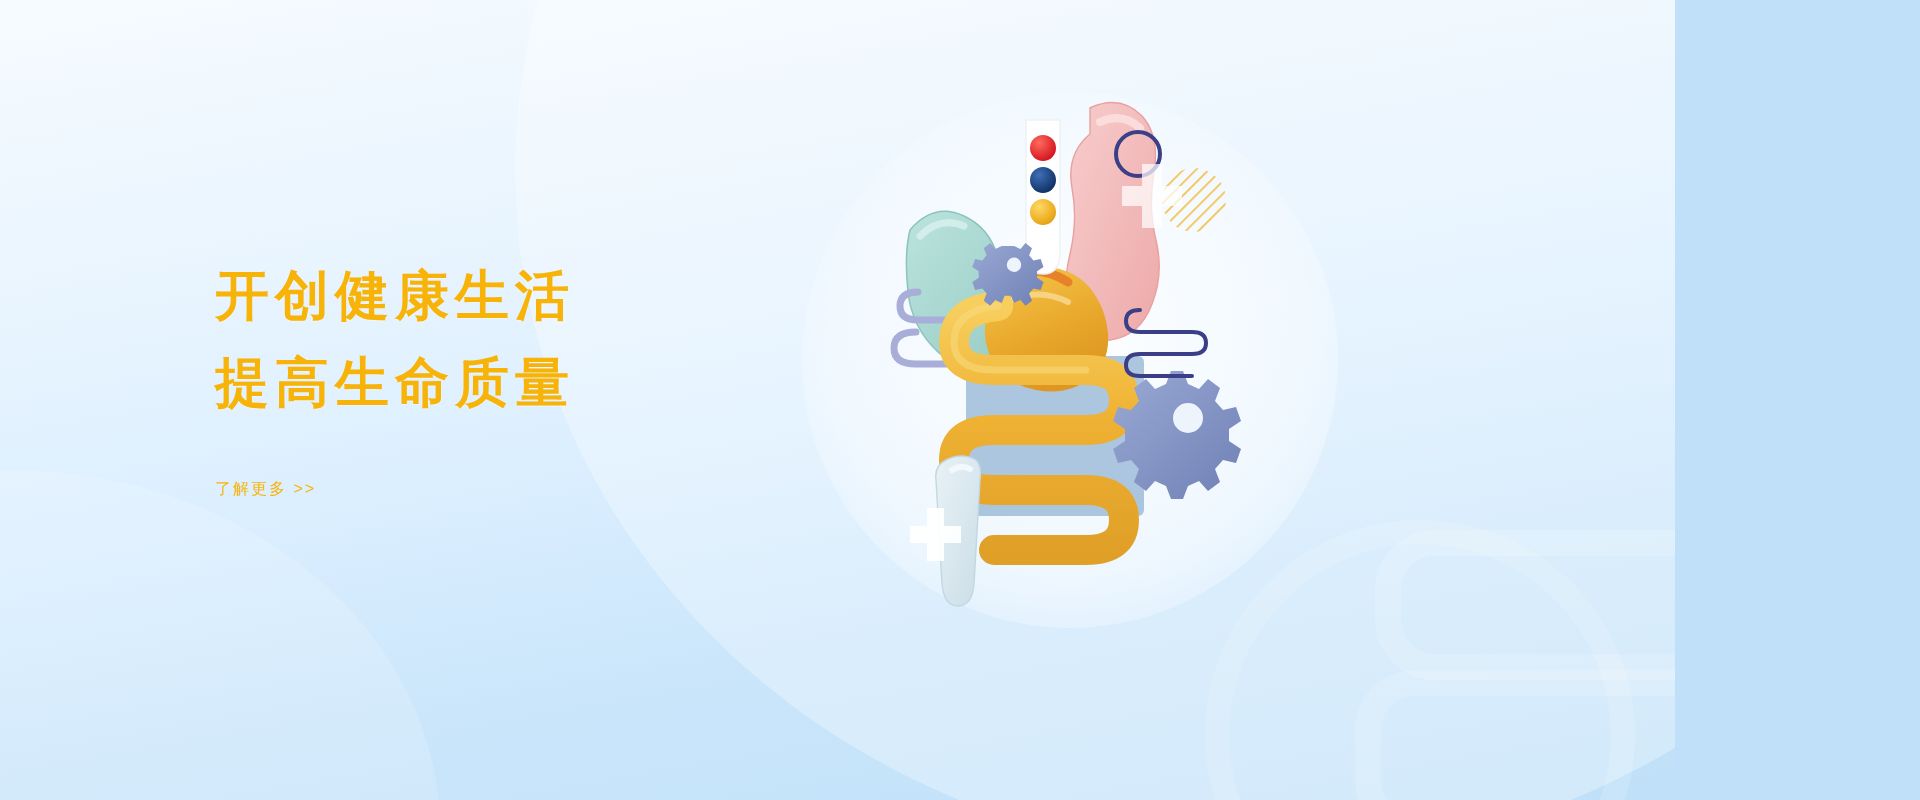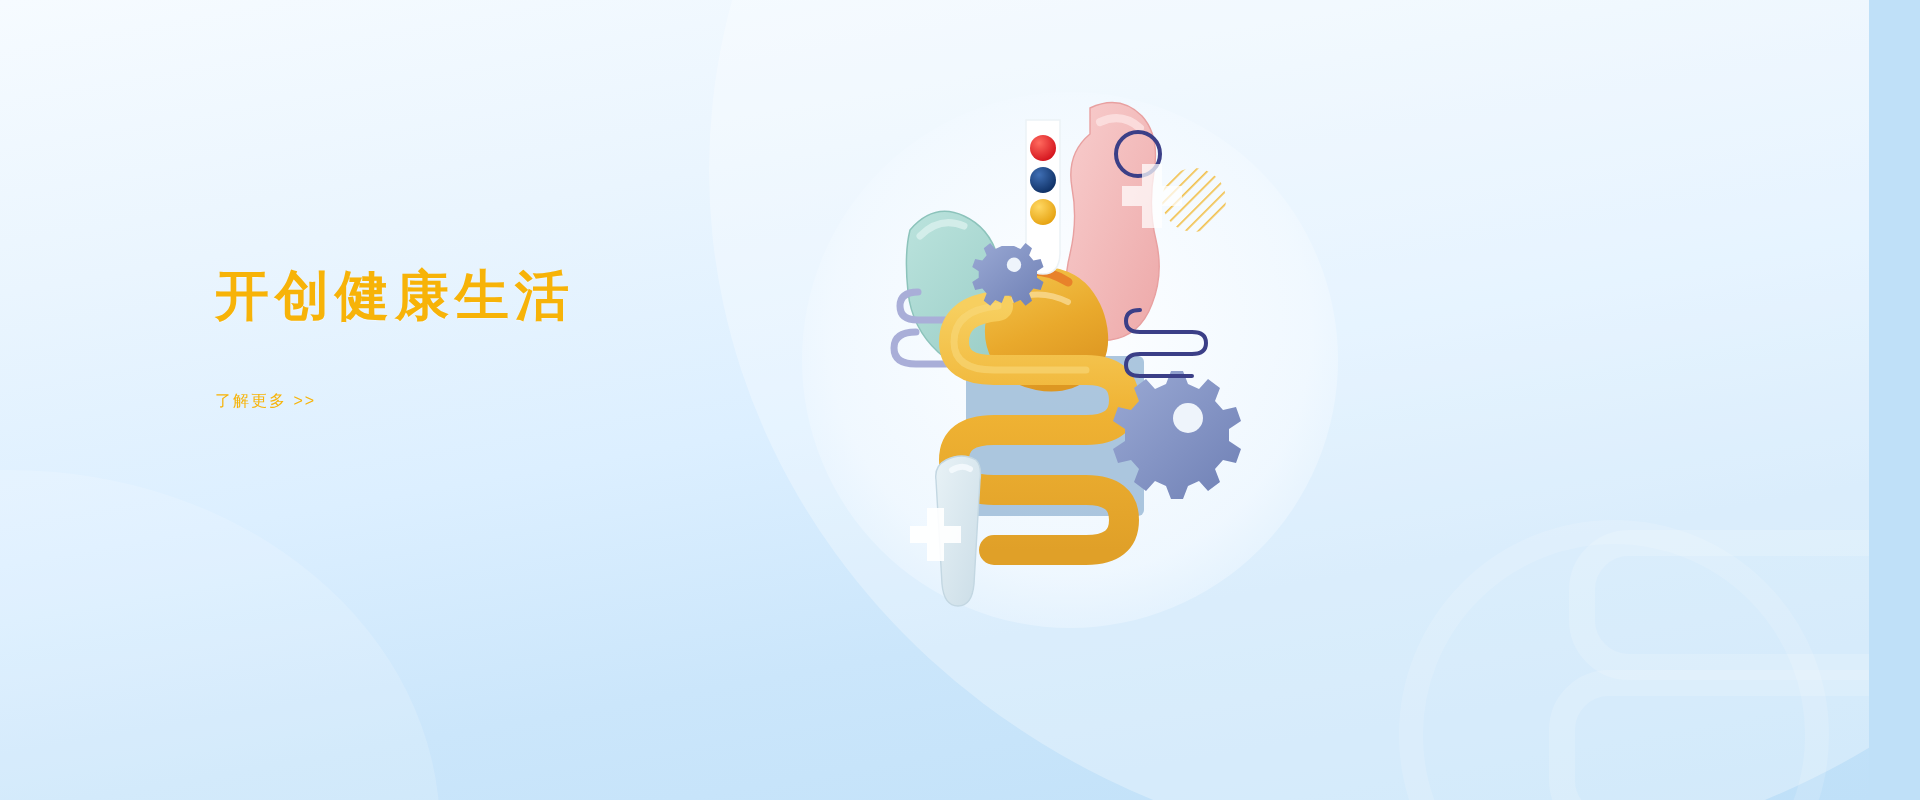--- a/index.html
+++ b/index.html
@@ -5,21 +5,21 @@
 <style>
   * { margin:0; padding:0; box-sizing:border-box; }
   html,body { width:1920px; height:800px; overflow:hidden; }
   body {
     font-family:"Liberation Sans","DejaVu Sans",sans-serif;
     background:#bfe0f8;
   }
 
   .banner {
     position:relative;
-    width:1869px;
+    width:1675px;
     height:800px;
     overflow:hidden;
     background:linear-gradient(170deg,#f6fbff 0%,#eaf5fe 26%,#dcefff 50%,#cbe6fb 72%,#bfe0f8 100%);
   }
 
   
   .bg-arc-left {
     position:absolute;
     left:-420px; top:470px;
     width:860px; height:720px;
@@ -88,20 +88,21 @@
 <div class="banner">
 
   <div class="bg-arc-left"></div>
   <div class="bg-arc-right"></div>
   <div class="bg-soft-rect r1"></div>
   <div class="bg-soft-rect r2"></div>
   <div class="bg-circle-faint"></div>
 
   <div class="copy">
     <div class="headline">开创健康生活</div>
+    <div class="headline">提高生命质量</div>
     <a class="cta" href="#">了解更多 &gt;&gt;</a>
   </div>
 
   <div class="illus">
     <svg viewBox="0 0 560 640" xmlns="http://www.w3.org/2000/svg">
       <defs>
         <linearGradient id="gIntes" x1="0" y1="0" x2="0" y2="1">
           <stop offset="0%" stop-color="#f7cf5f"></stop>
           <stop offset="45%" stop-color="#efb233"></stop>
           <stop offset="100%" stop-color="#e0a028"></stop>

